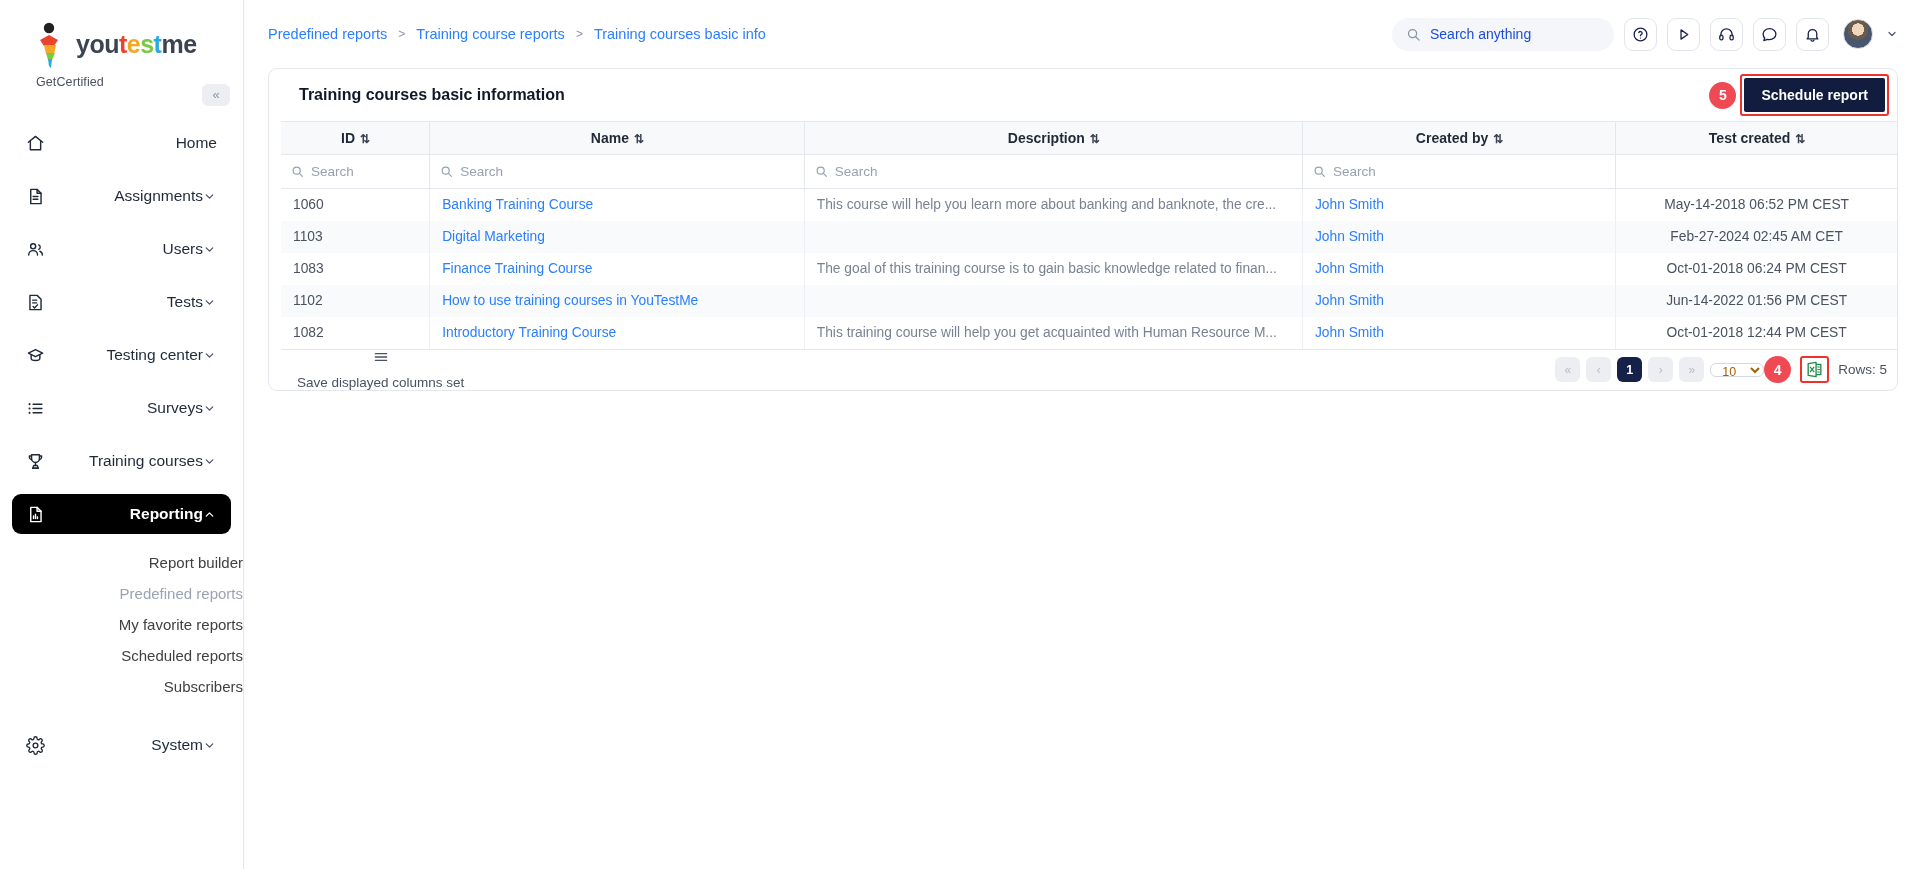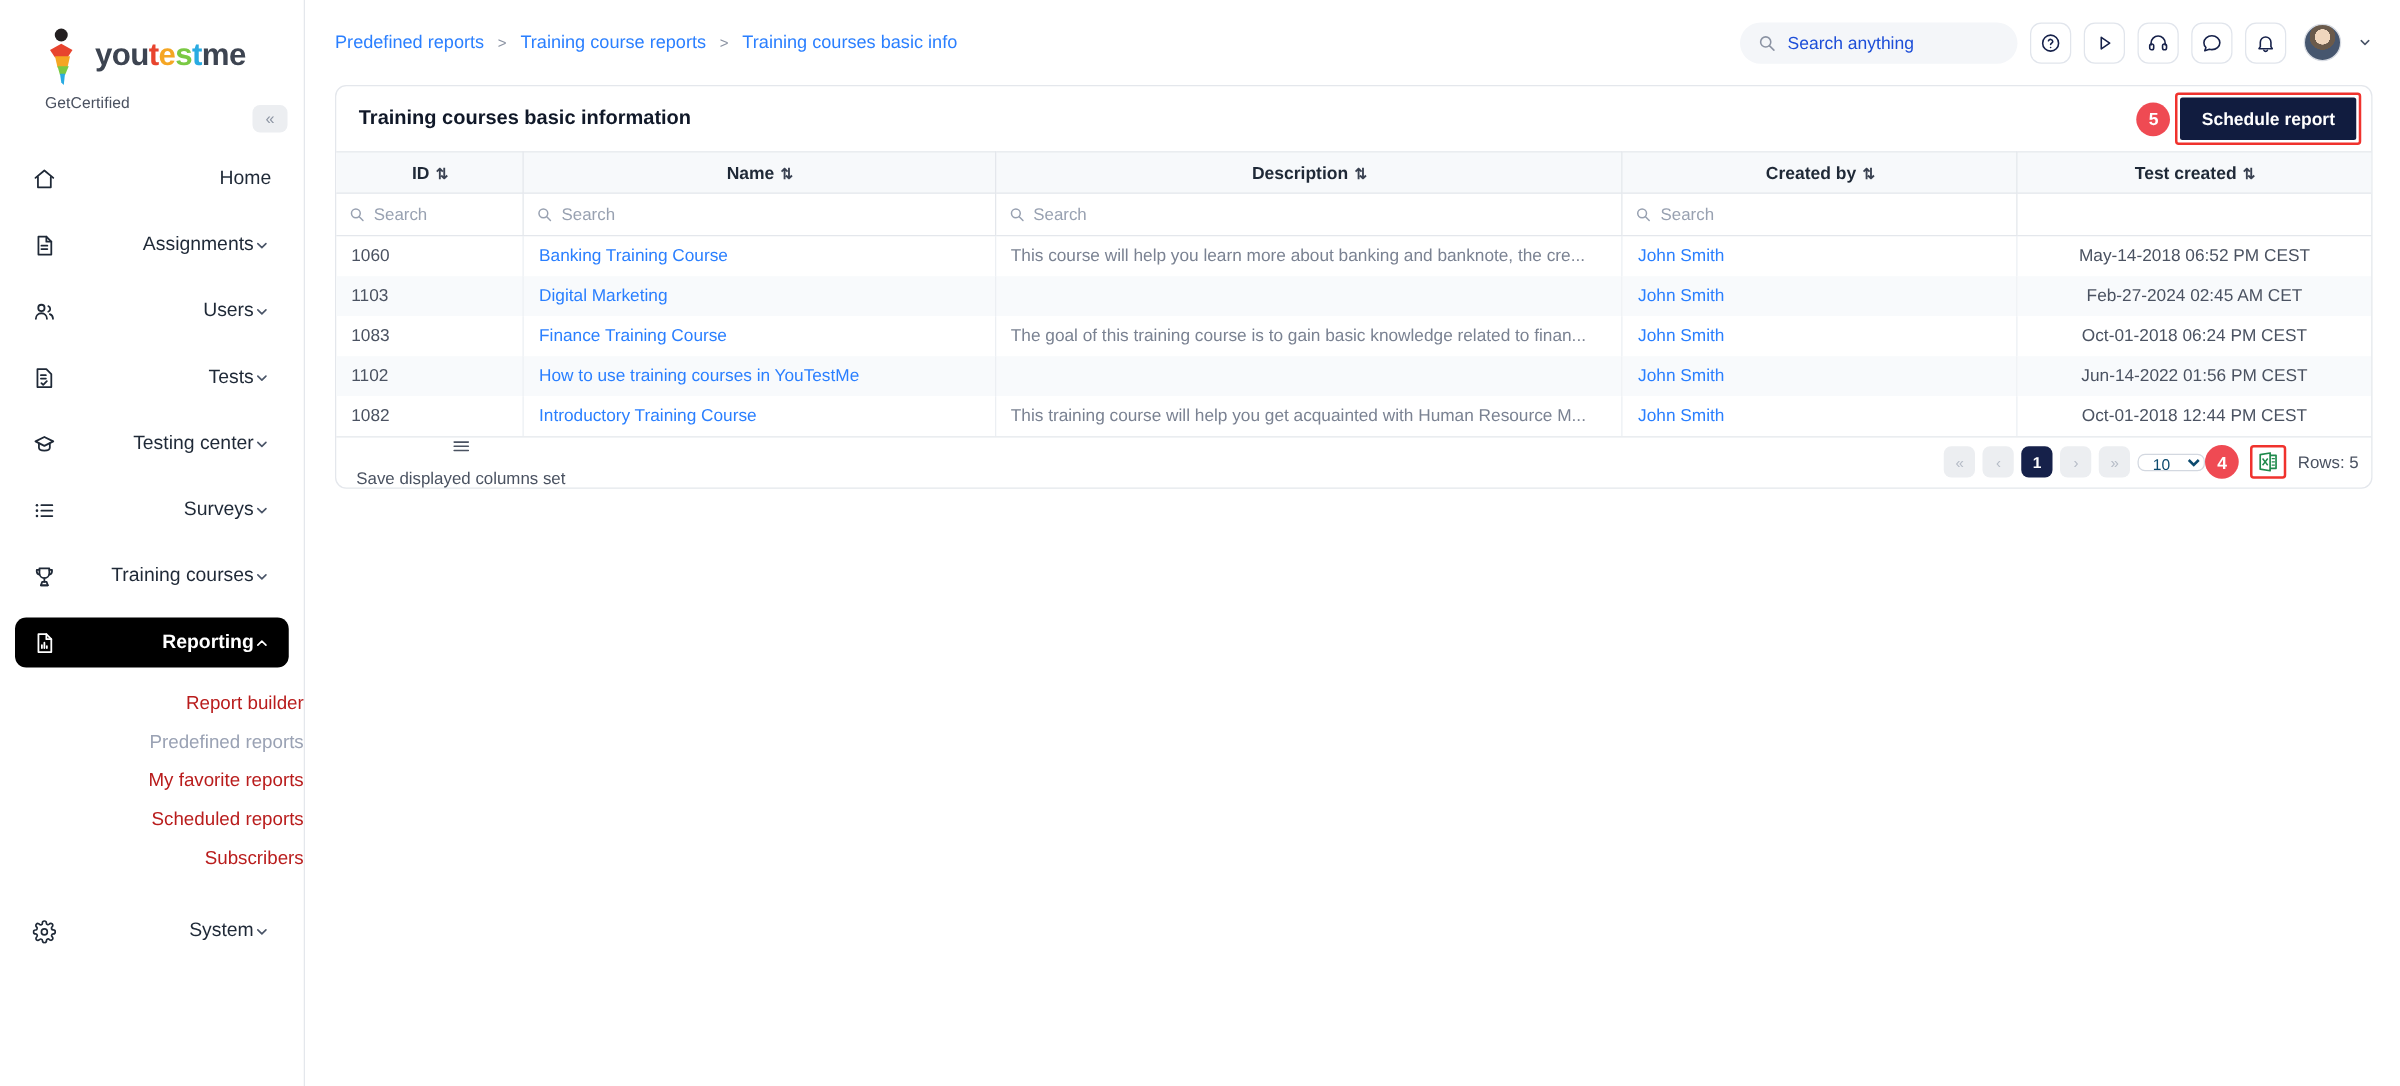--- a/index.html
+++ b/index.html
@@ -50,21 +50,21 @@
     font-size: 15.5px;
   }
   .nav-item .ico { width: 24px; flex: 0 0 24px; display:flex; align-items:center; }
   .nav-item .lbl { flex: 1; margin-left: 12px; white-space: nowrap; }
   .nav-item .chev { width: 14px; flex: 0 0 14px; color: #4a5568; }
   .nav-item.active { background: #000000; color: #ffffff; font-weight: 700; }
   .nav-item.active .chev { color: #ffffff; }
   .nav-sub {
     display: block; padding: 0 0 0 38px;
     height: 31px; line-height: 31px;
-    font-size: 15px; color: #b91c1c; cursor: pointer;
+    font-size: 15px; color: #404040; cursor: pointer;
   }
   .nav-sub.muted { color: #9aa2b4; }
   .nav-item.sys { margin-top: 23px; }
   svg.i { display: block; }
 
   
   .main { flex: 1; height: 869px; background: #ffffff; display: flex; flex-direction: column; min-width: 0; }
 
   .topbar {
     height: 68px; flex: 0 0 68px;
@@ -93,21 +93,21 @@
     width: 30px; height: 30px; border-radius: 50%;
     background: radial-gradient(circle at 50% 34%, #f0d6bd 0 26%, #6a5a4b 27% 44%, #46566e 45% 100%);
     border: 1px solid #d7dbe2; cursor: pointer; flex: 0 0 30px; margin-left: 4px;
   }
   .caret { color: #4a5568; font-size: 11px; cursor: pointer; margin-left: 3px; }
 
   
   .card-wrap { padding: 0 22px 0 24px; }
   .card {
     border: 1px solid #e4e7ec; border-radius: 9px;
-    background: #fff; overflow: visible;
+    background: #fff; overflow: visible; padding-left: 12px;
   }
   .card-head {
     height: 52px; display: flex; align-items: center;
     padding: 0 8px 0 18px;
   }
   .card-title { font-size: 16px; font-weight: 700; color: #101828; }
 
   .badge-num {
     width: 27px; height: 27px; border-radius: 50%;
     background: #ef4a53; color: #fff; font-size: 14px; font-weight: 700;
@@ -164,21 +164,21 @@
   .pager { display: flex; align-items: center; gap: 6px; }
   .pg {
     width: 25px; height: 25px; border-radius: 6px;
     background: #eceef1; color: #b6bcc7; border: none;
     font-size: 12px; cursor: pointer; display:flex; align-items:center; justify-content:center;
     font-family: "Liberation Sans", sans-serif;
   }
   .pg.cur { background: #16214a; color: #fff; font-weight: 700; font-size: 12.5px; }
   .pgsel {
     height: 14px; border: 1px solid #d3d8e0; border-radius: 6px;
-    background: #fff; font-size: 12.5px; color: #0c4a6e;
+    background: #fff; font-size: 12.5px; color: #a16207;
     padding: 0 4px 0 7px; cursor: pointer;
     font-family: "Liberation Sans", sans-serif;
   }
   .foot-right { display: flex; align-items: center; gap: 9px; margin-left: auto; }
   .xls-outline { border: 2px solid #f0322d; border-radius: 3px; padding: 2px 3px; display:flex; }
   .rows-t { font-size: 13.5px; color: #4a5261; }
 </style>
 </head>
 <body>
 

